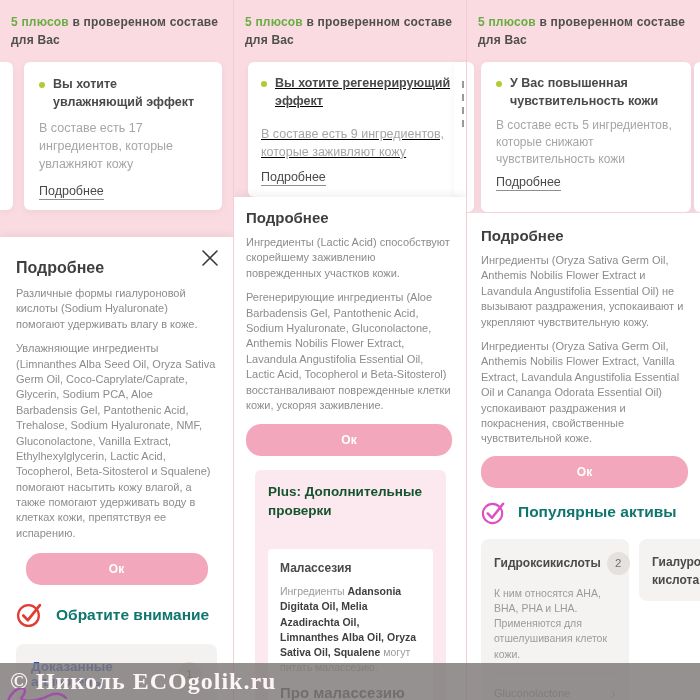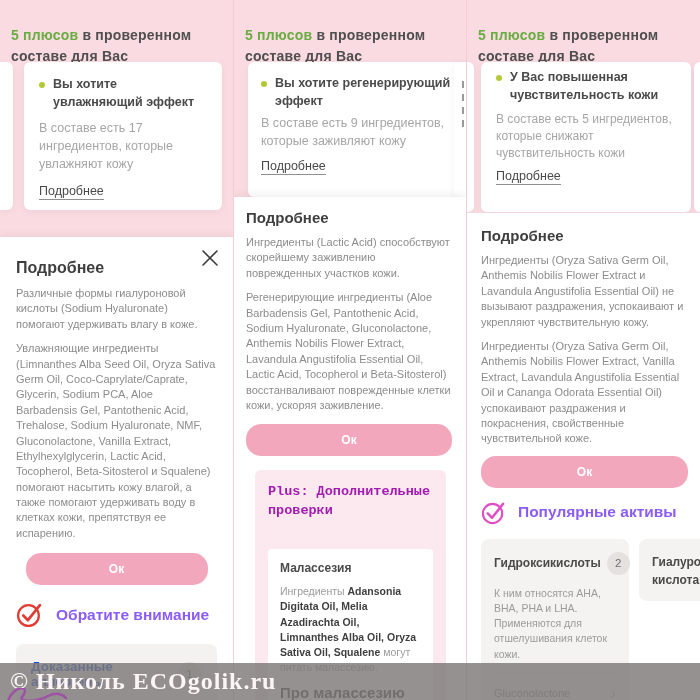--- a/index.html
+++ b/index.html
@@ -4,21 +4,21 @@
 <style>
   * { margin:0; padding:0; box-sizing:border-box; }
   html,body { width:700px; height:700px; }
   body { font-family:"Liberation Sans","DejaVu Sans",sans-serif; background:#fbdbe2; }
   .stage { position:relative; width:700px; height:700px; overflow:hidden; display:flex; background:#fbdbe2; }
   .col { position:relative; height:700px; overflow:hidden; background:#fbdbe2; flex:none; }
   .col1,.col2 { width:233px; }
   .col3 { width:234px; border-left:1px solid #f3ccd6; }
   .col2 { border-left:1px solid #f3ccd6; }
 
-  .hdr { padding:13px 12px 0 11px; font-size:14px; font-weight:700; color:#4f4f4f; line-height:1.5; letter-spacing:.2px;margin-top:12px; }
+  .hdr { padding:13px 12px 0 11px; font-size:12px; font-weight:700; color:#4f4f4f; line-height:1.5; letter-spacing:.2px; }
   .hl { color:#68ad41; }
 
   .card, .stub { position:absolute; background:#fff; box-shadow:0 2px 8px rgba(0,0,0,.05); }
   .card { border-radius:6px; padding:14px 13px 10px 15px; overflow:hidden; }
   .stubL { left:0; border-radius:0 6px 6px 0; }
   .stubR { border-radius:6px 0 0 6px; padding:13px 0 0 5px; }
   .dot { width:6px; height:6px; border-radius:50%; background:#b5c934; flex:none; margin-top:6px; }
   .brow { display:flex; gap:8px; }
   .ctitle { font-size:12.5px; font-weight:700; color:#4a4a4a; line-height:1.4; }
   .cdesc { font-size:12.5px; color:#a6a6a6; line-height:1.42; margin-top:9px; }
@@ -27,32 +27,32 @@
 
   .sheet { position:absolute; left:0; right:0; bottom:0; background:#fff; padding:10px 16px; box-shadow:0 -2px 8px rgba(0,0,0,.07); }
   .sheet h2 { font-size:16px; font-weight:700; color:#3f3f3f; margin:10px 0 9px; }
   .sheet p { font-size:11px; color:#8c8c8c; line-height:1.4; margin:0 0 9px; }
   .xclose { position:absolute; top:12px; right:14px; width:18px; height:18px; cursor:pointer; }
   .ok { display:block; border:none; background:#f3a7bc; color:#fff; font-family:inherit;
         font-size:12px; font-weight:700; height:32px; border-radius:15px; width:100%; cursor:pointer; }
   .ok.narrow { width:182px; margin:12px auto 0; }
 
   .sect { display:flex; align-items:center; gap:13px; margin-top:16px; }
-  .sect .t { font-size:15.5px; font-weight:700; color:#8b5cf6; }
+  .sect .t { font-size:15.5px; font-weight:700; color:#0f766e; }
 
   .gcard { background:#f4f2f0; border-radius:8px; padding:15px 15px 13px; margin-top:16px; }
   .ghead { display:flex; justify-content:space-between; align-items:center; }
   .gtitle { font-size:13.5px; font-weight:700; color:#1d4ed8; }
   .badge { width:25px; height:25px; border-radius:50%; background:#e4e1de; color:#6f6f6f; font-size:11.5px;
            display:flex; align-items:center; justify-content:center; flex:none; }
   .gdiv { height:1px; background:#e3e0dd; margin:14px 0 12px; }
   .chev { color:#b3afac; font-size:14px; }
 
   .plus { background:#fce9ef; border-radius:6px; padding:13px; margin:14px 6px 0 9px; }
-  .ptitle { font-size:13.5px; font-weight:700; color:#a21caf; line-height:1.4;font-family:Liberation Mono, monospace; }
+  .ptitle { font-size:13.5px; font-weight:700; color:#14532d; line-height:1.4; }
   .icard { background:#fff; border-radius:4px; margin-top:28px; padding:12px; }
   .ititle { font-size:12px; font-weight:700; color:#4a4a4a; }
   .itext { font-size:10.5px; color:#9b9b9b; line-height:1.45; margin-top:9px; }
   .itext b { color:#3f3f3f; font-weight:700; }
   .ilink { display:inline-block; font-size:15px; font-weight:700; color:#3f3f3f; margin-top:9px;
            border-bottom:1px solid #5a5a5a; padding-bottom:1px; cursor:pointer; }
 
   .arow { display:flex; gap:10px; margin-top:14px; align-items:flex-start; }
   .acard { background:#f5f3f1; border-radius:8px; padding:13px; flex:none; }
   .acard .ghead { gap:6px; }
@@ -111,26 +111,26 @@
         </div>
         <div class="gdiv"></div>
 
       </div>
     </div>
   </div>
 
   <div class="col col2">
     <div class="hdr"><span class="hl">5 плюсов</span><span> в проверенном составе для Вас</span></div>
 
-    <div class="card" style="top:62px; left:14px; width:222px; height:135px; padding:13px;">
+    <div class="card" style="top:62px; left:14px; width:222px; height:135px; padding:13px;text-decoration:underline;">
       <div class="brow">
         <span class="dot"></span>
         <span class="ctitle">Вы хотите регенерирующий эффект</span>
       </div>
-      <div class="cdesc" style="margin-top:5px;">В составе есть 9 ингредиентов, которые заживляют кожу</div>
+      <div class="cdesc" style="margin-top:16px;">В составе есть 9 ингредиентов, которые заживляют кожу</div>
       <span class="cmore" style="margin-top:8px;">Подробнее</span>
     </div>
     <div class="stub stubR" style="top:62px; left:220px; width:13px; height:135px;">
       <span class="dot" style="width:5px;height:5px;margin-top:2px;"></span>
       <div class="frag"></div>
       <div class="frag"></div>
       <div class="frag"></div>
       <div class="frag"></div>
     </div>
 
@@ -150,21 +150,21 @@
         </div>
 
       </div>
     </div>
   </div>
 
   <div class="col col3">
     <div class="hdr"><span class="hl">5 плюсов</span><span> в проверенном составе для Вас</span></div>
 
     <div class="stub stubL" style="top:62px; width:7px; height:150px;"></div>
-    <div class="card" style="top:62px; left:14px; width:210px; height:150px; padding:7px 13px 10px 15px;">
+    <div class="card" style="top:62px; left:14px; width:210px; height:150px; padding:13px 13px 10px 15px;">
       <div class="brow">
         <span class="dot"></span>
         <span class="ctitle">У Вас повышенная чувствительность кожи</span>
       </div>
       <div class="cdesc" style="margin-top:7px; font-size:12px;">В составе есть 5 ингредиентов, которые снижают чувствительность кожи</div>
       <span class="cmore" style="margin-top:7px;">Подробнее</span>
     </div>
     <div class="stub stubR" style="top:62px; left:227px; width:7px; height:150px;"></div>
 
     <div class="sheet" style="top:213px; padding:4px 12px 0 14px; box-shadow:none;">

